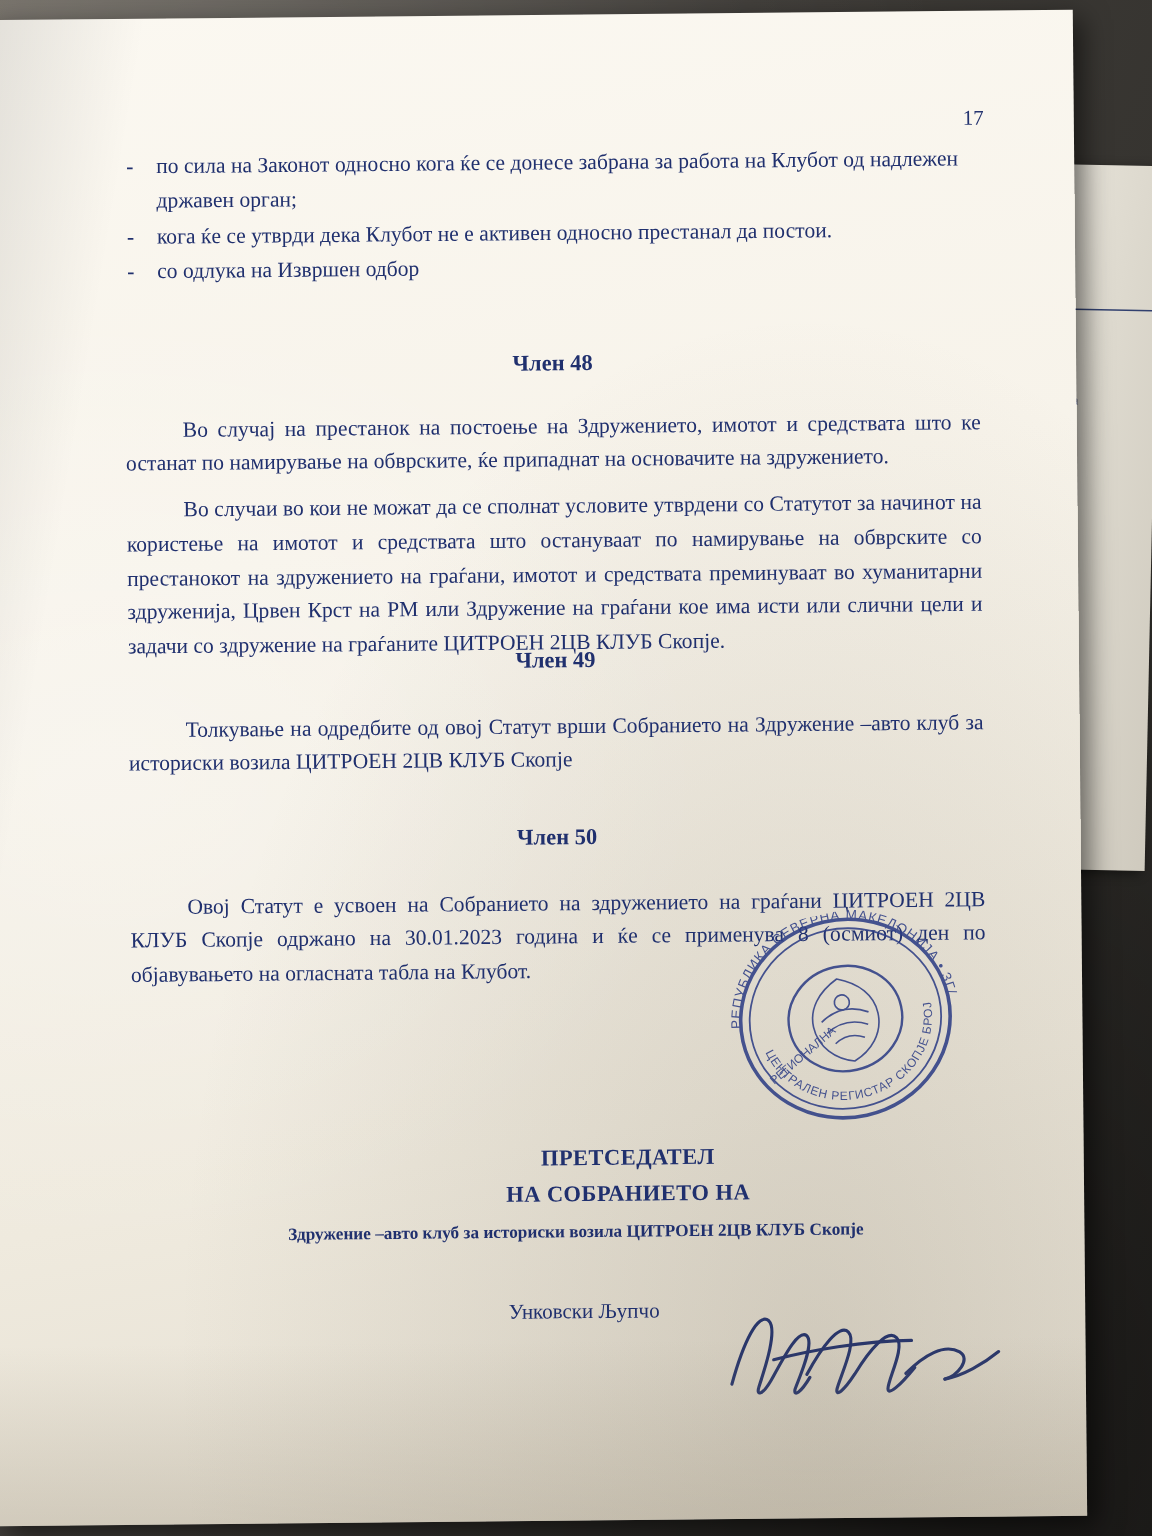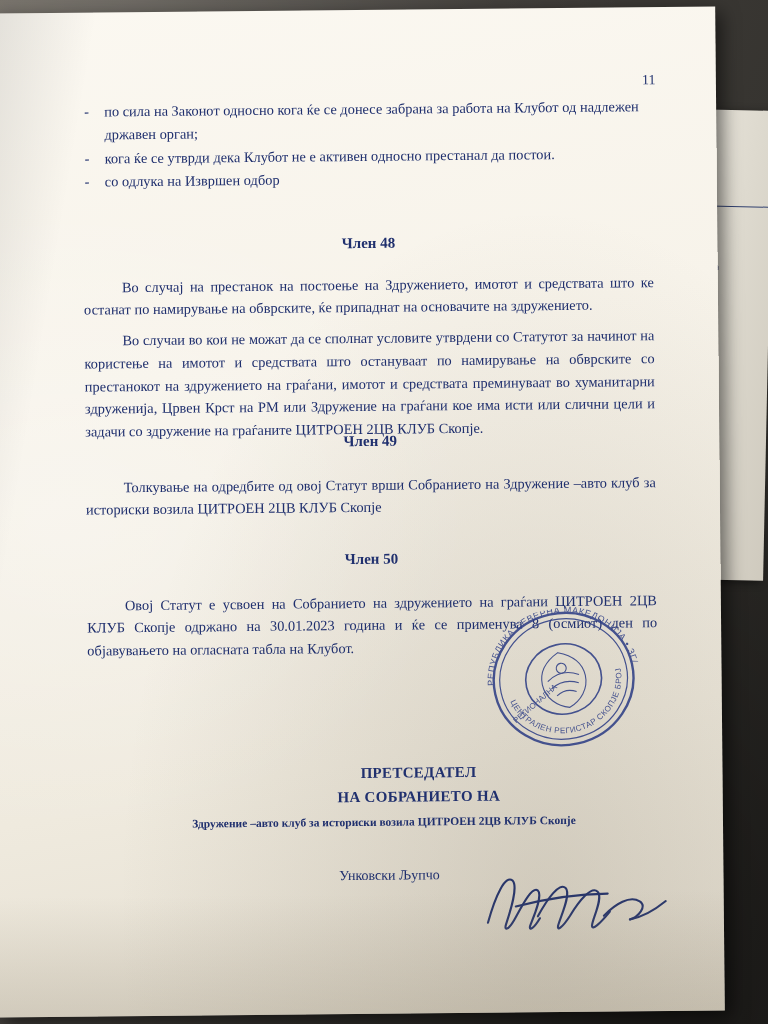--- a/index.html
+++ b/index.html
@@ -211,21 +211,21 @@
     <div class="s-line" style="top:152px;left:8px;">Ана</div>
     <div class="s-line" style="top:172px;left:8px;">ио</div>
     <div class="s-line" style="top:192px;left:8px;">н</div>
     <div class="s-line" style="top:212px;left:8px;">4,</div>
     <div class="s-line" style="top:232px;left:8px;">1к</div>
   </div>
 
   <div class="sheet">
     <div class="content">
 
-      <div class="page-num">11</div>
+      <div class="page-num">17</div>
 
       <ul class="bullets">
         <li>
           <span class="dash">-</span>
           <span>по сила на Законот односно кога ќе се донесе забрана за работа на Клубот од надлежен државен орган;</span>
         </li>
         <li>
           <span class="dash">-</span>
           <span>кога ќе се утврди дека Клубот не е активен односно престанал да постои.</span>
         </li>

